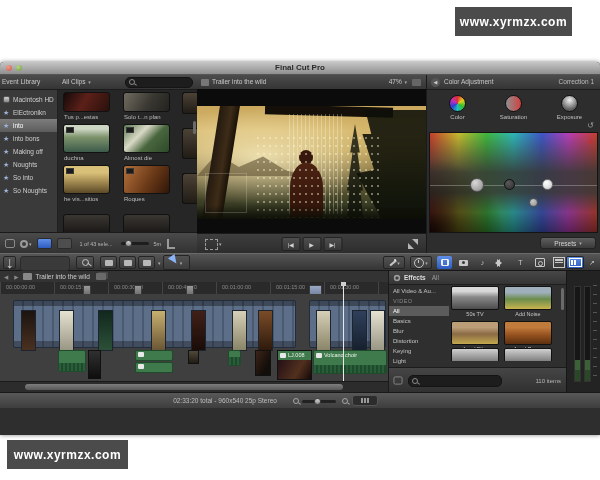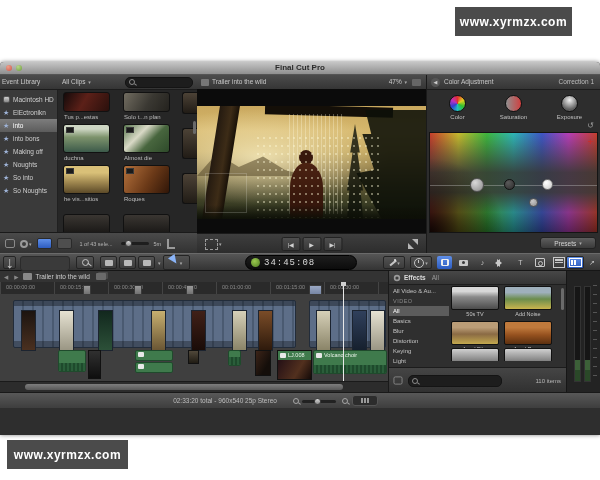--- a/index.html
+++ b/index.html
@@ -534,24 +534,20 @@
           </span>
         <span class="tb-btn edit-ico">
             <i></i>
           </span>
         <span class="caret">▾</span>
       </span>
       <span class="tb tb-btn" id="tb-arrow">
         <span class="cursor-ico"></span>
         <span class="caret">▾</span>
       </span>
-      <span class="tb" id="dashboard">
-        <span class="dash-ico"></span>
-        <span id="timecode">34:45:08</span>
-      </span>
       <span class="tb tb-btn" id="tb-wand">
         <span class="wand-ico"></span>
         <span class="caret">▾</span>
       </span>
       <span class="tb tb-btn" id="tb-retime">
         <span class="retime-ico"></span>
         <span class="caret">▾</span>
       </span>
       <span class="tb" id="tb-media">
         <span class="m-ico blue">

